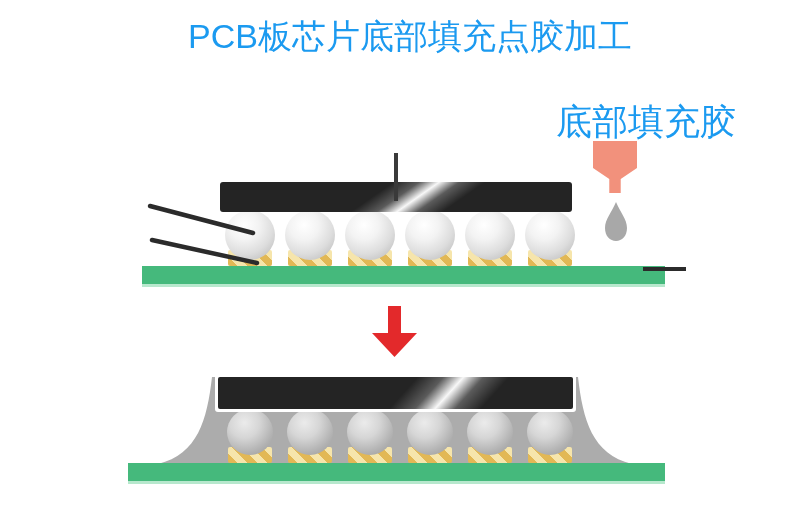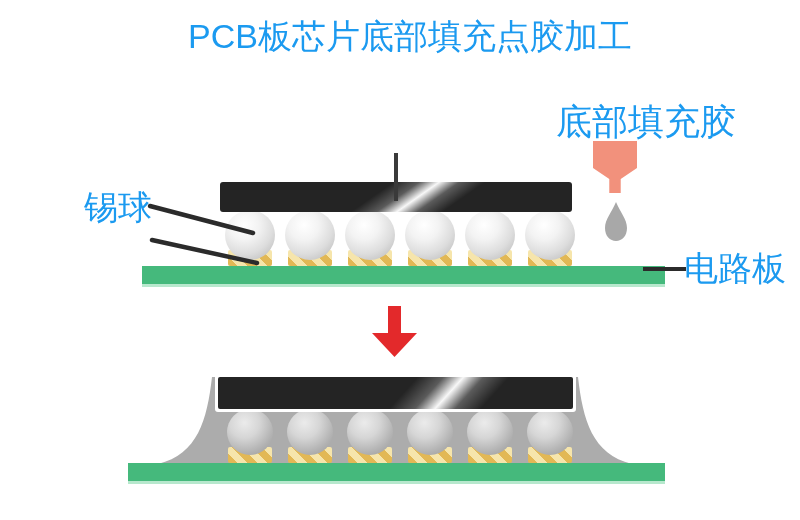--- a/index.html
+++ b/index.html
@@ -63,22 +63,20 @@
   #underfill-layer{z-index:1;}
   #overlay-layer{z-index:6;}
 </style>
 </head>
 <body>
 
 <div id="stage">
 
   <div class="lbl" id="title">PCB板芯片底部填充点胶加工</div>
   <div class="lbl" id="lbl-glue">底部填充胶</div>
-  <div class="lbl" id="lbl-ball">锡球</div>
-  <div class="lbl" id="lbl-pcb">电路板</div>
 
   <svg class="layer" id="underfill-layer">
     <path d="M158,464 C198,454 207,420 212,377 L578,377 C583,420 592,454 632,464 Z" fill="var(--glue-gray)"></path>
   </svg>
 
   <div class="chip" id="chip-top">
       <div class="shine"></div>
     </div>
   <div class="row" id="pads-top">
       <div class="pad" style="left: 228px;"></div>

